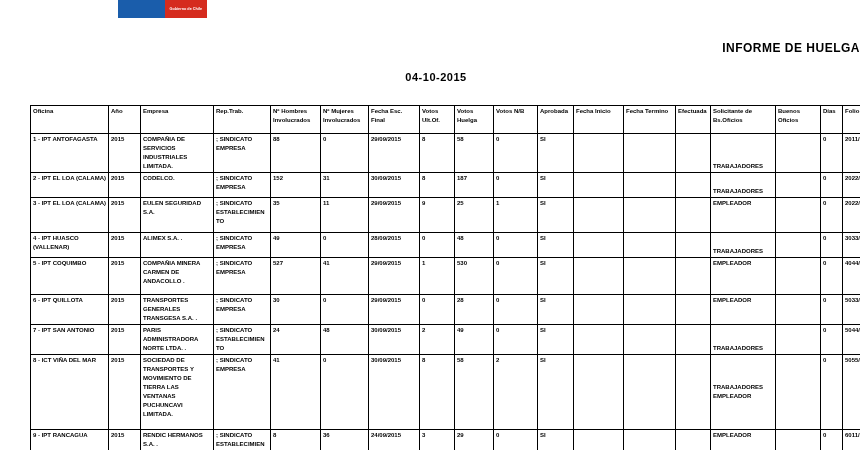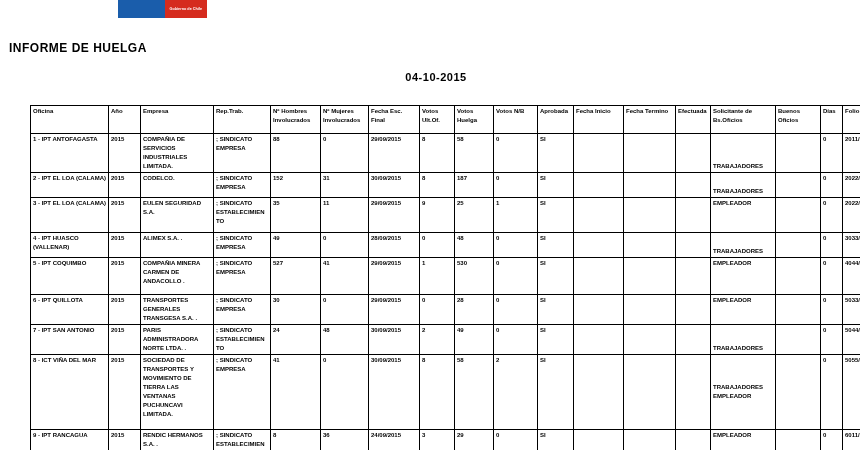--- a/index.html
+++ b/index.html
@@ -11,21 +11,21 @@
   
   .logo{position:absolute;left:118px;top:0;display:flex;}
   .logo-blue{width:47px;height:18px;background:#1a5dab;}
   .logo-red{width:42px;height:18px;background:#d52b1e;display:flex;align-items:center;justify-content:center;}
   .logo-red span{
     color:#fff;font-weight:bold;font-size:9px;white-space:nowrap;
     transform:scale(0.42);transform-origin:center center;
   }
   
   .report-title{
-    position:absolute;left:9px;right:0;top:41px;text-align:left;
+    position:absolute;left:17px;right:0;top:41px;text-align:right;
     font-size:12px;font-weight:bold;letter-spacing:0.5px;
   }
   .report-date{
     position:absolute;left:12px;right:0;top:71px;text-align:center;
     font-size:11px;font-weight:bold;letter-spacing:0.5px;
   }
   
   .tbl-wrap{position:absolute;left:30px;top:105px;}
   table{
     border-collapse:collapse;table-layout:fixed;width:801px;

